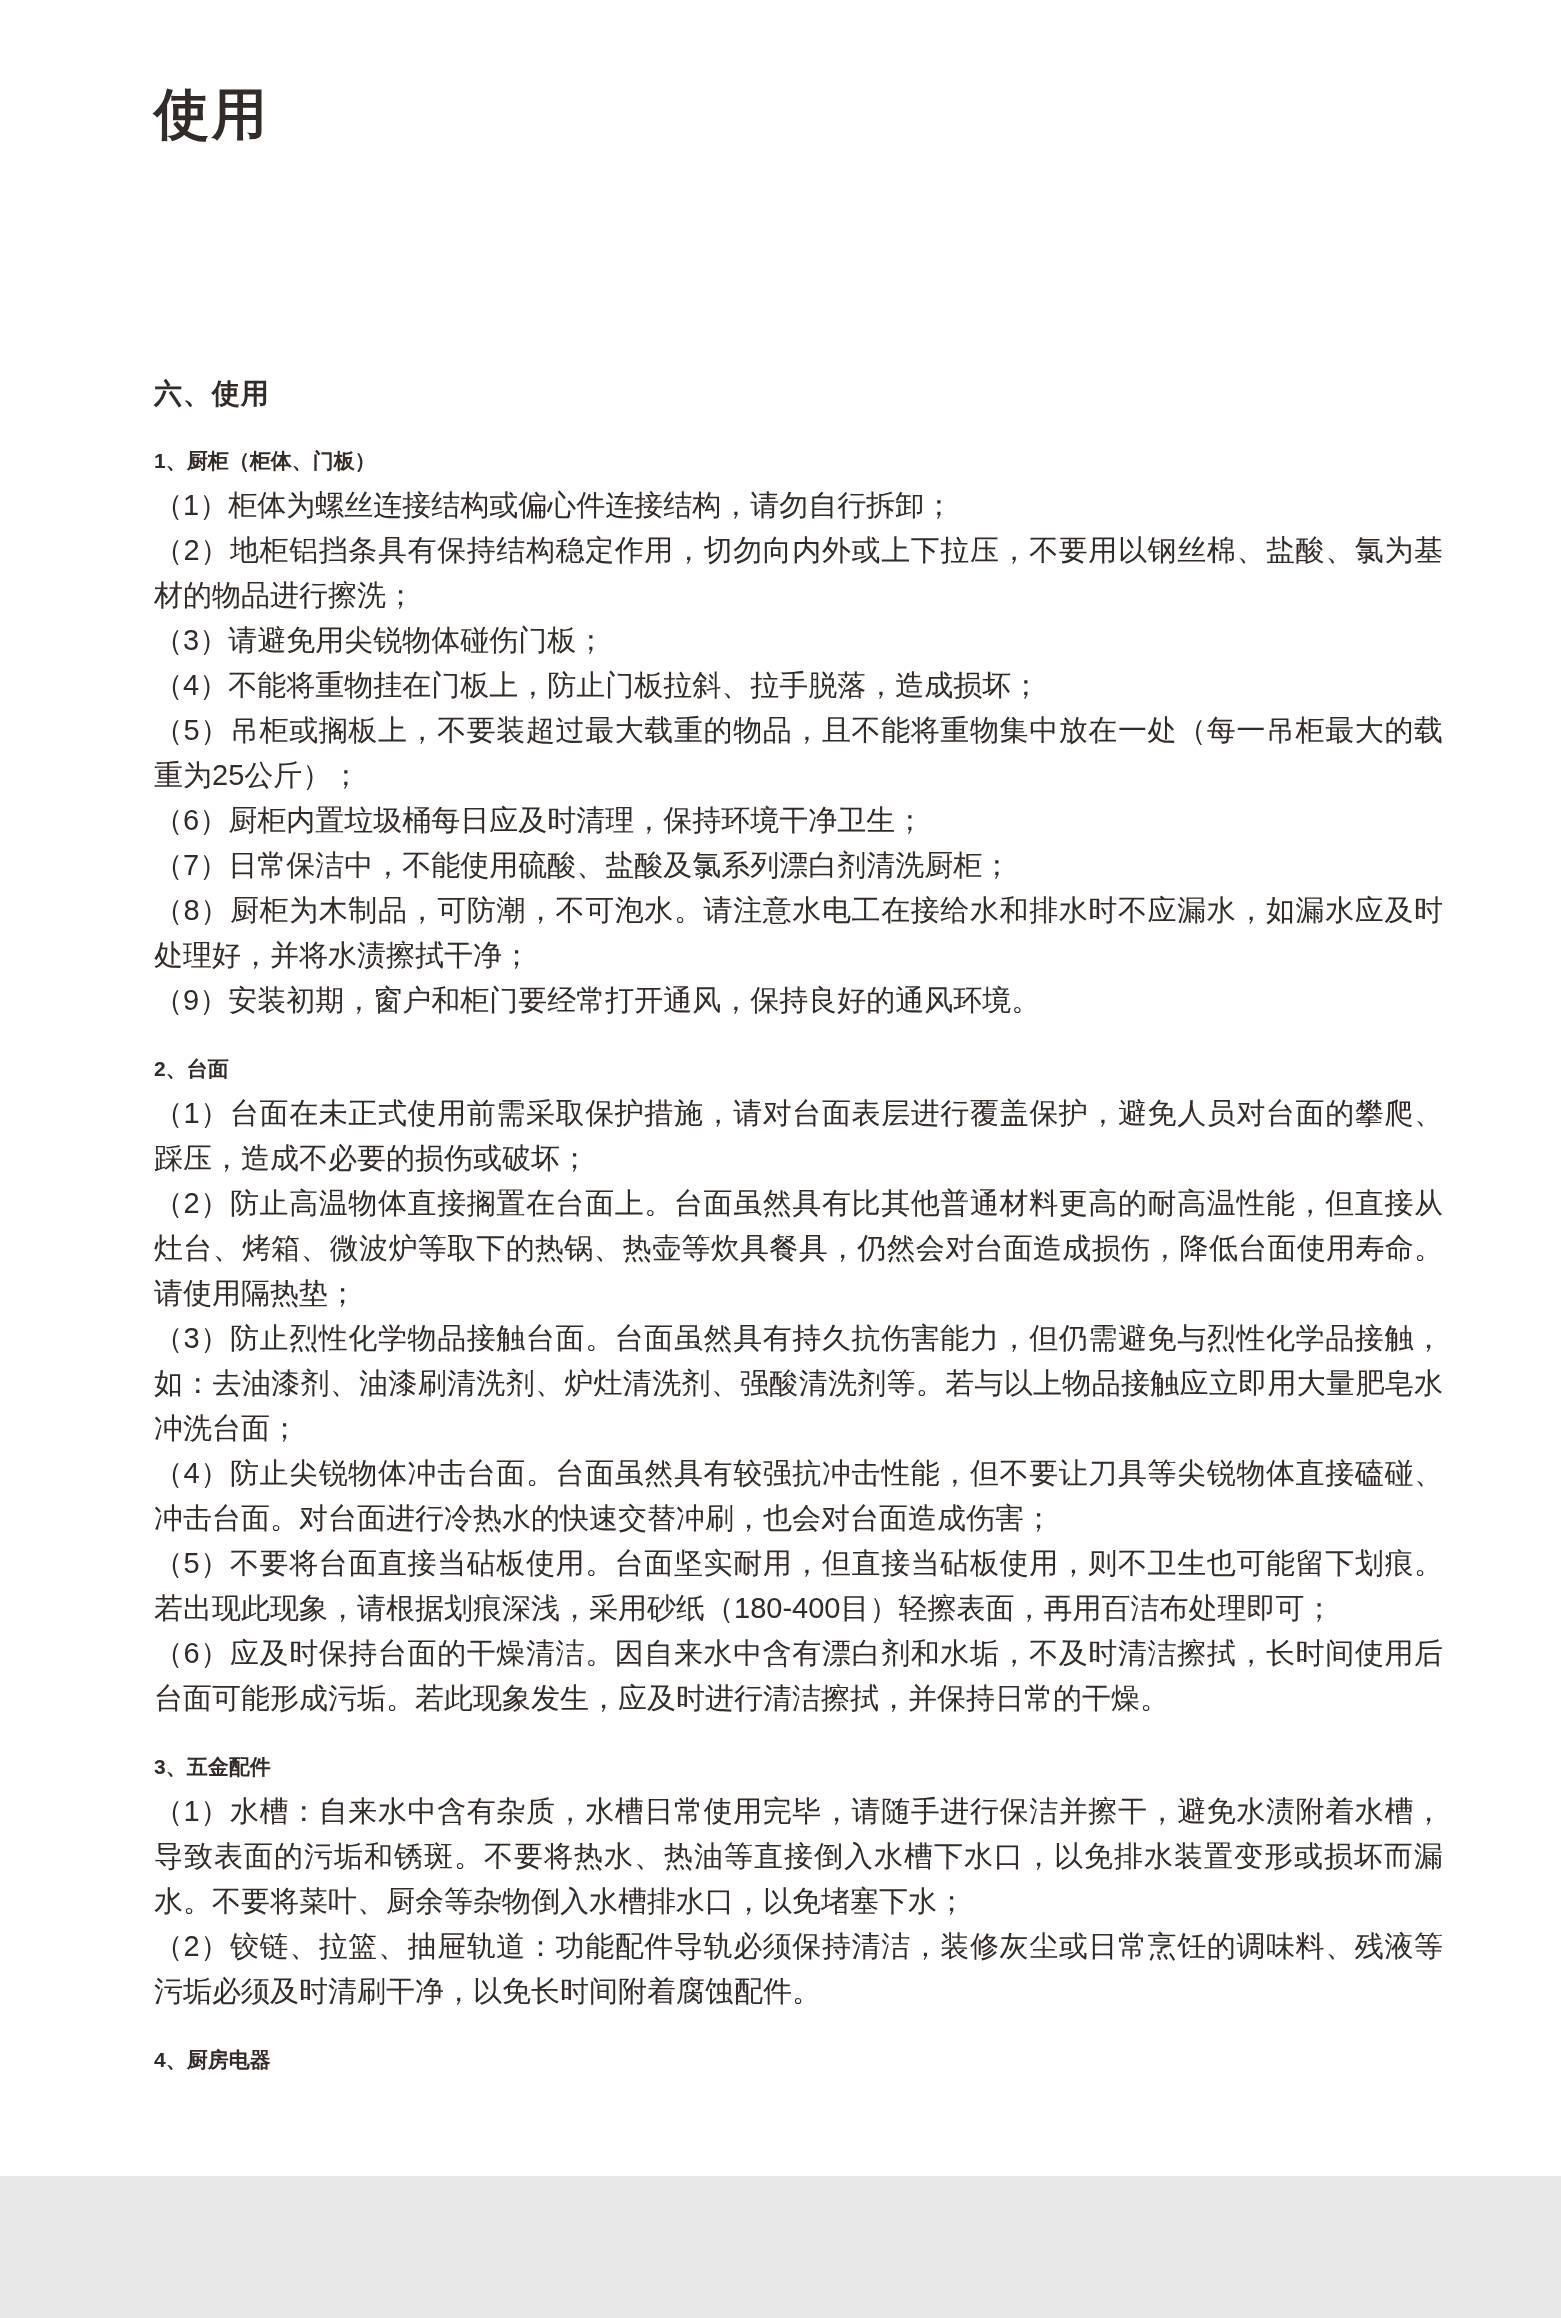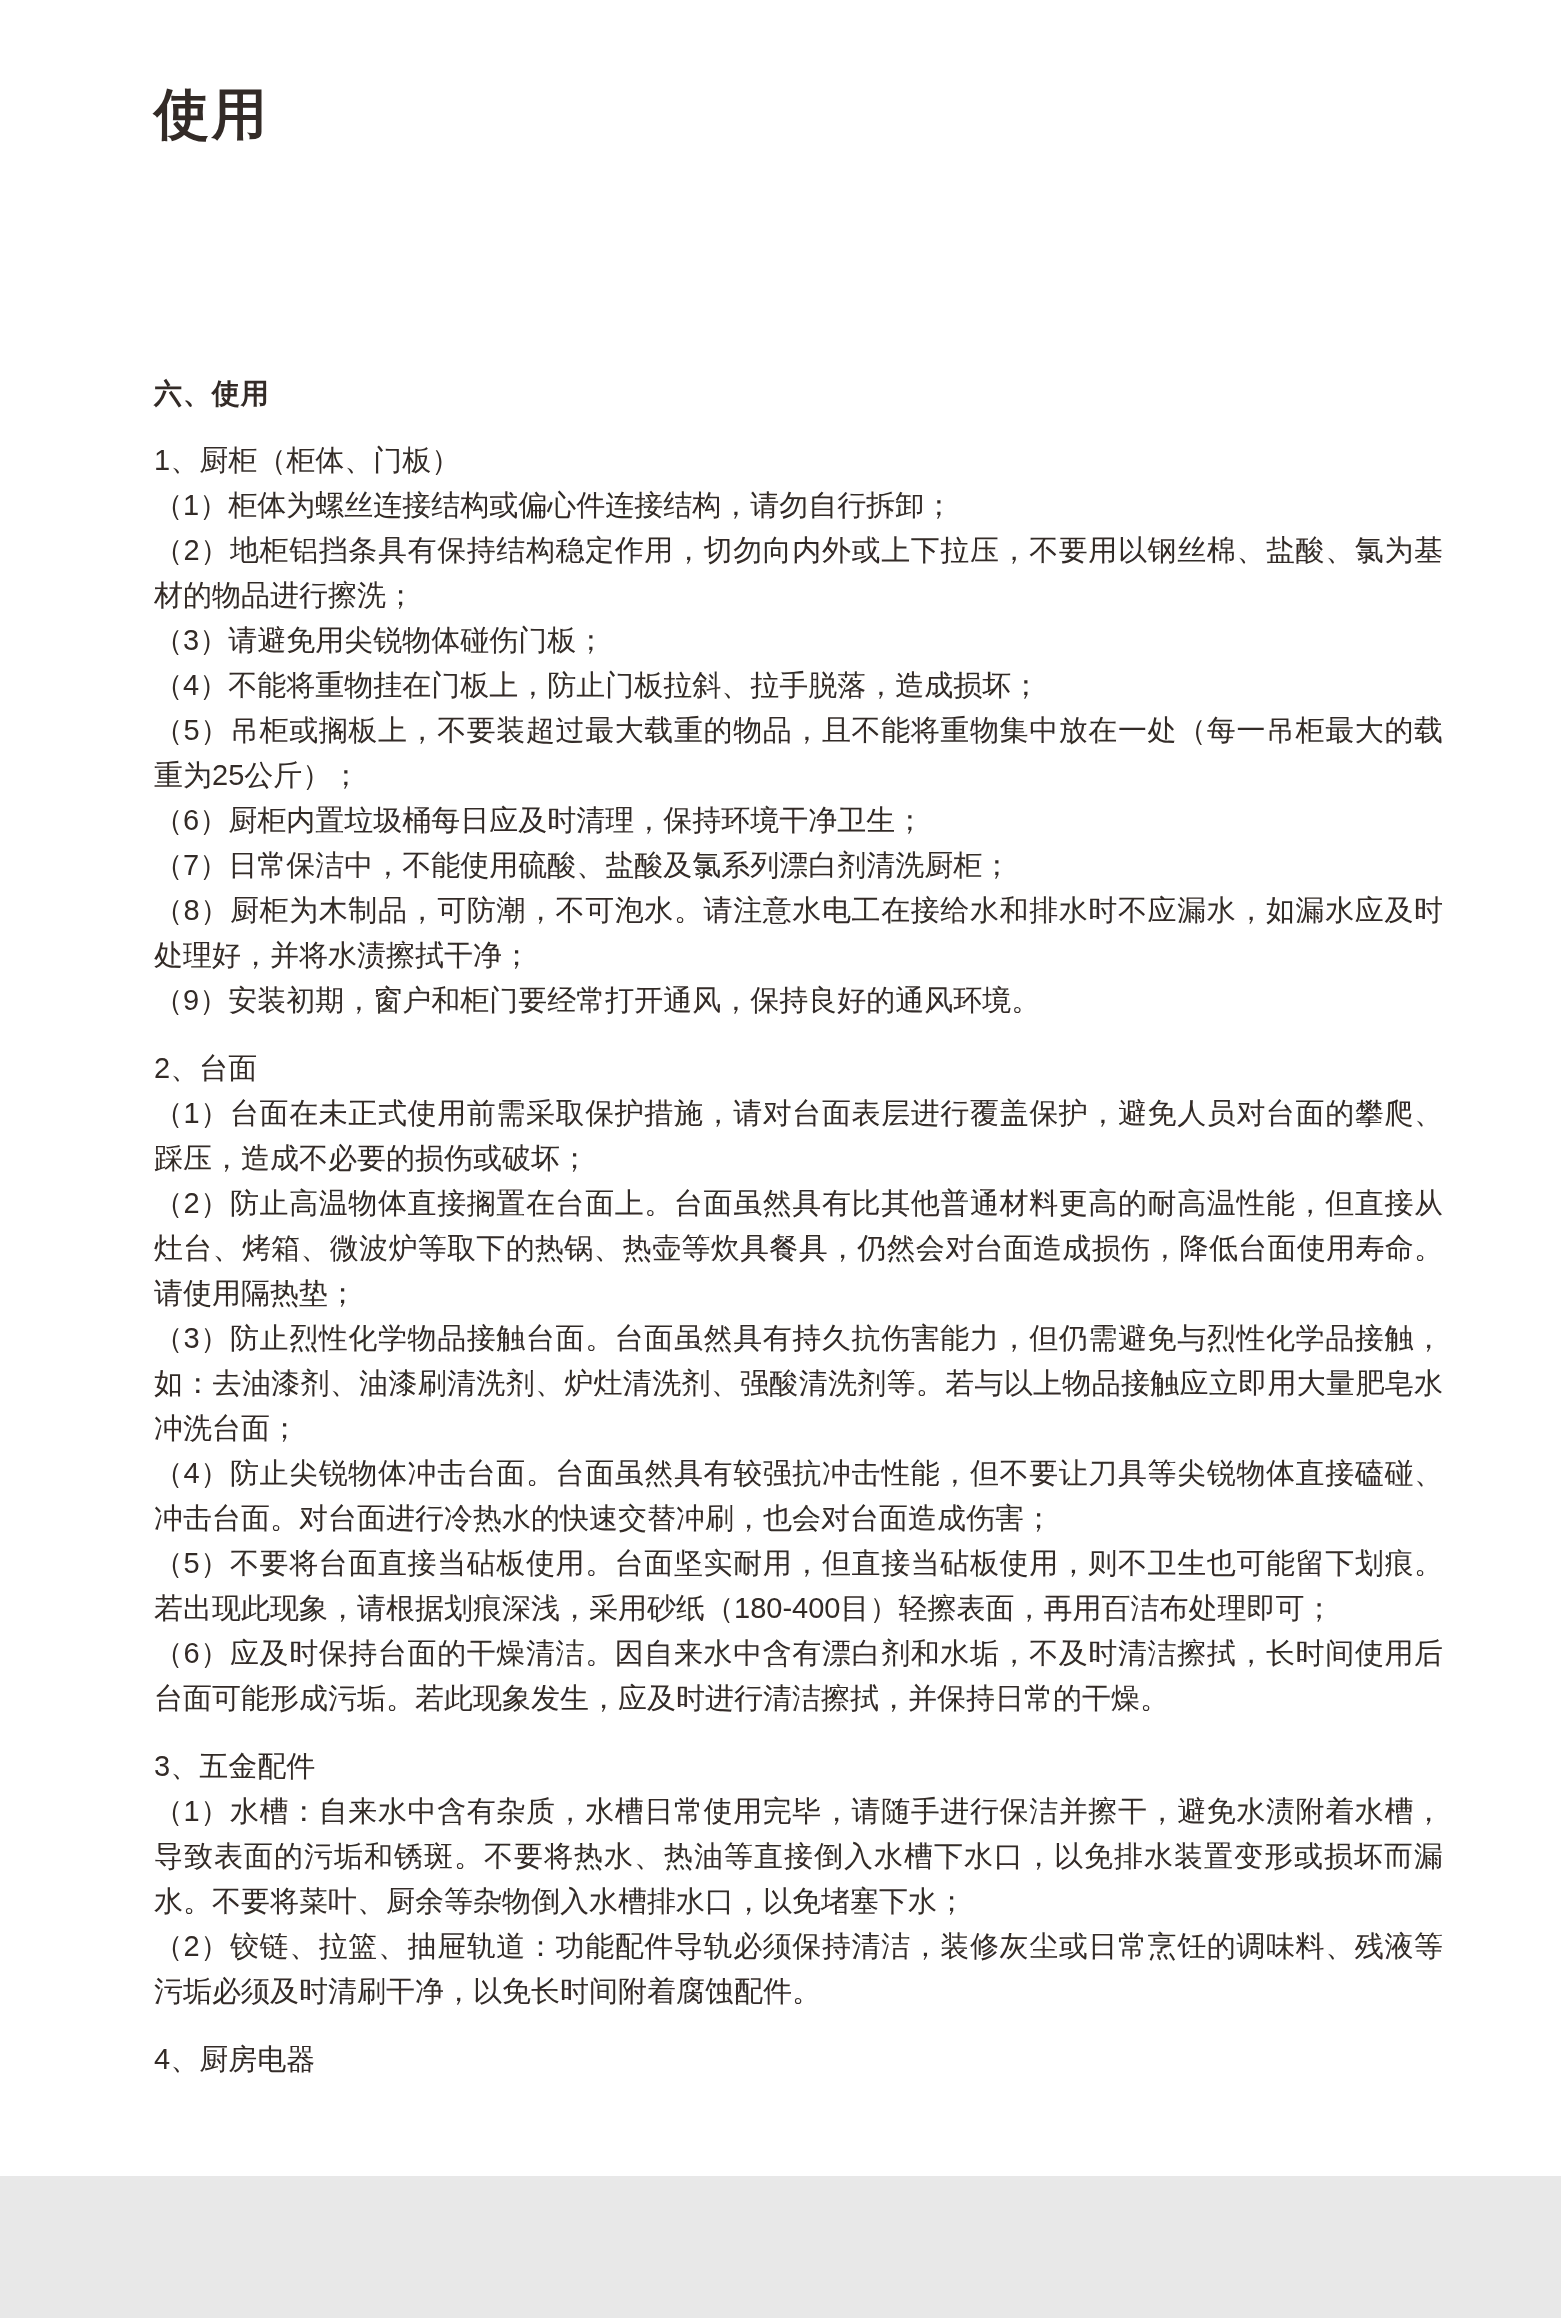--- a/index.html
+++ b/index.html
@@ -29,22 +29,22 @@
   .doc-heading {
     margin: 229px 0 0 0;
     font-size: 28px;
     font-weight: 700;
     line-height: 42px;
     letter-spacing: 0.9px;
   }
   .section { margin-top: 23px; }
   .section-title {
     margin: 0;
-    font-size: 29px;
-    font-weight: 400;
+    font-size: 21px;
+    font-weight: 700;
     line-height: 45px;
   }
   .item {
     margin: 0;
     font-size: 29px;
     font-weight: 400;
     line-height: 45px;
     text-align: justify;
     text-justify: inter-character;
   }

